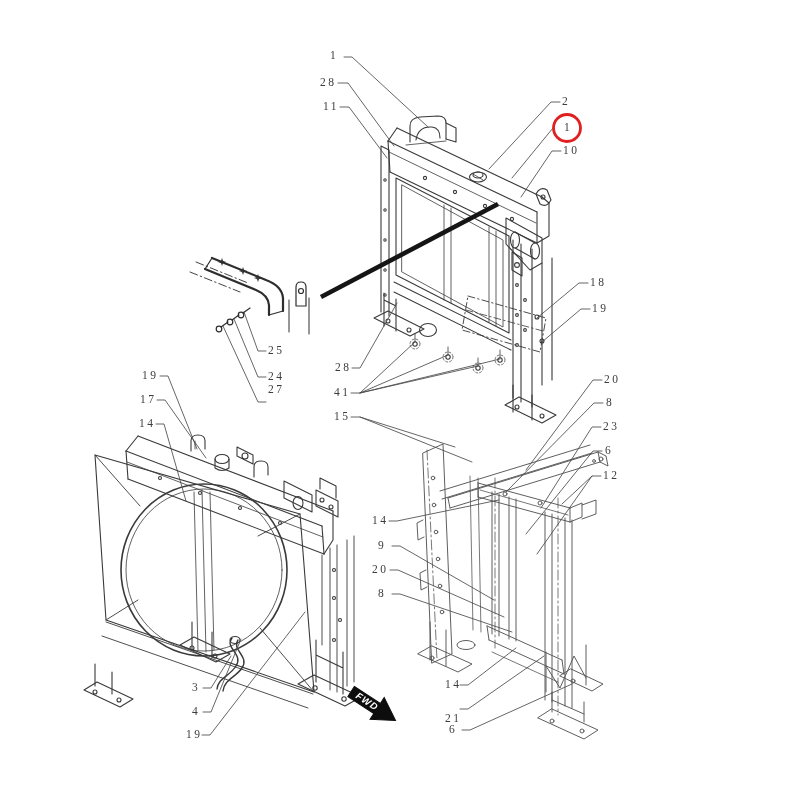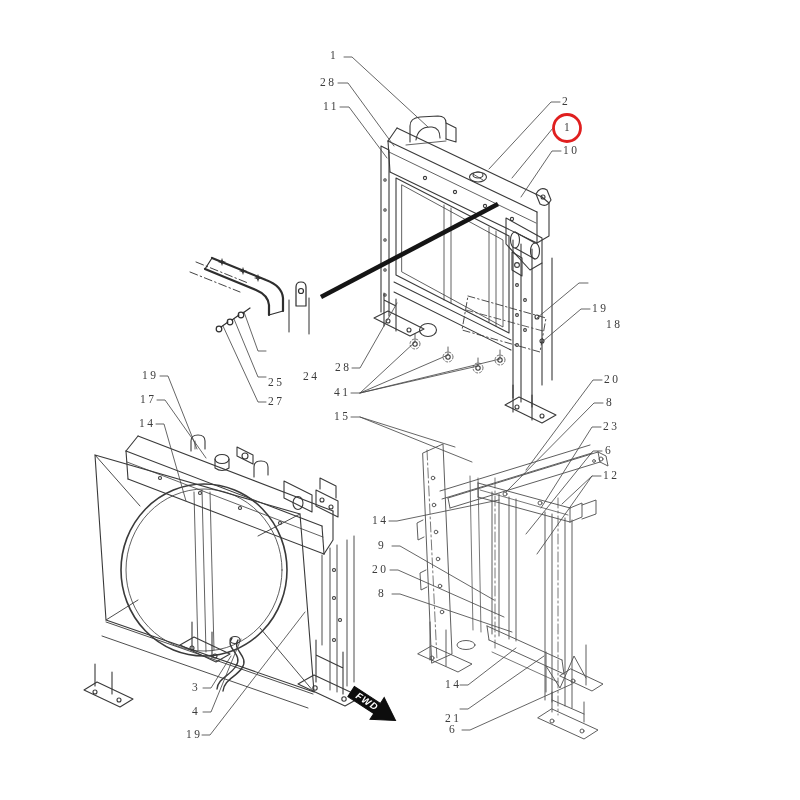--- a/index.html
+++ b/index.html
@@ -294,28 +294,28 @@
   </g>
 </svg>
 
 <div id="callouts">
       <span class="callout" style="left: 330px; top: 50px;">1</span>
       <span class="callout" style="left: 320px; top: 77px;">28</span>
       <span class="callout" style="left: 323px; top: 101px; text-align: right;">11</span>
       <span class="callout" style="left: 562px; top: 96px;">2</span>
       <span class="callout" style="left: 564px; top: 122px;">1</span>
       <span class="callout" style="left: 563px; top: 145px;">10</span>
-      <span class="callout" style="left: 606px; top: 277px; margin-top: 42px;">18</span>
+      <span class="callout" style="left: 590px; top: 277px;">18</span>
       <span class="callout" style="left: 592px; top: 303px;">19</span>
       <span class="callout" style="left: 335px; top: 362px;">28</span>
       <span class="callout" style="left: 334px; top: 387px;">41</span>
       <span class="callout" style="left: 334px; top: 411px;">15</span>
-      <span class="callout" style="left: 268px; top: 345px; margin-top: 32px;">25</span>
-      <span class="callout" style="left: 268px; top: 371px; margin-left: 35px;">24</span>
-      <span class="callout" style="left: 268px; top: 396px;">27</span>
+      <span class="callout" style="left: 268px; top: 345px;">25</span>
+      <span class="callout" style="left: 268px; top: 371px;">24</span>
+      <span class="callout" style="left: 268px; top: 384px;">27</span>
       <span class="callout" style="left: 142px; top: 370px;">19</span>
       <span class="callout" style="left: 140px; top: 394px;">17</span>
       <span class="callout" style="left: 139px; top: 418px;">14</span>
       <span class="callout" style="left: 192px; top: 682px;">3</span>
       <span class="callout" style="left: 192px; top: 706px;">4</span>
       <span class="callout" style="left: 186px; top: 729px;">19</span>
       <span class="callout" style="left: 604px; top: 374px;">20</span>
       <span class="callout" style="left: 606px; top: 397px;">8</span>
       <span class="callout" style="left: 603px; top: 421px; text-align: right;">23</span>
       <span class="callout" style="left: 605px; top: 445px;">6</span>

